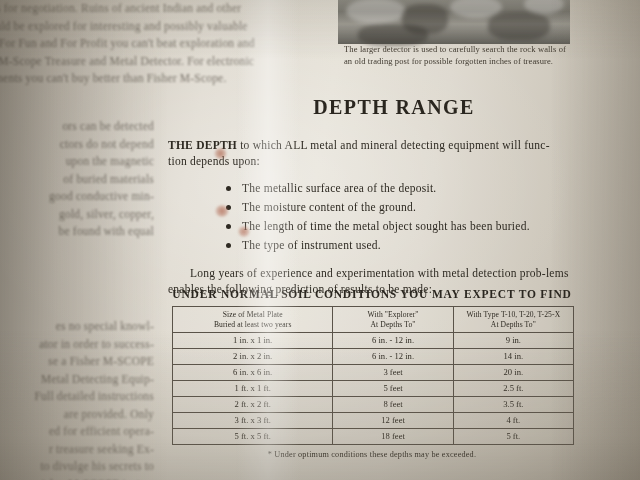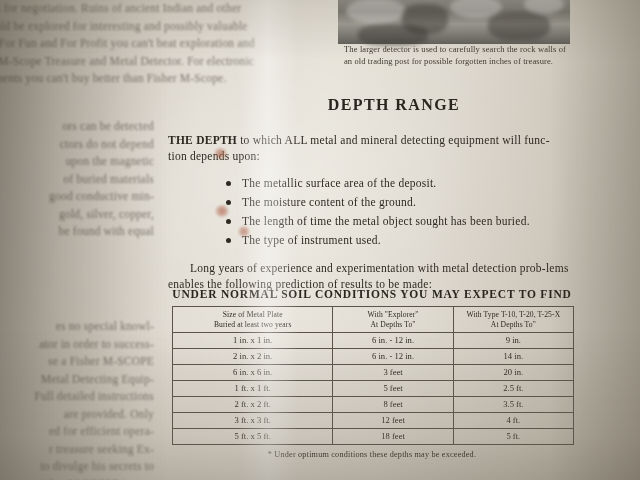--- a/index.html
+++ b/index.html
@@ -117,21 +117,21 @@
   
   .main {
     position: absolute;
     left: 168px;
     top: 96px;
     width: 412px;
     color: #2e2a22;
   }
   .sec-title {
     text-align: center;
-    font-size: 16px;
+    font-size: 20px;
     letter-spacing: 1.4px;
     font-weight: bold;
     color: #2a261f;
     margin: 0 0 18px 0;
     padding-left: 40px;
   }
   .lead {
     font-size: 11.5px;
     line-height: 16px;
     letter-spacing: 0.25px;

